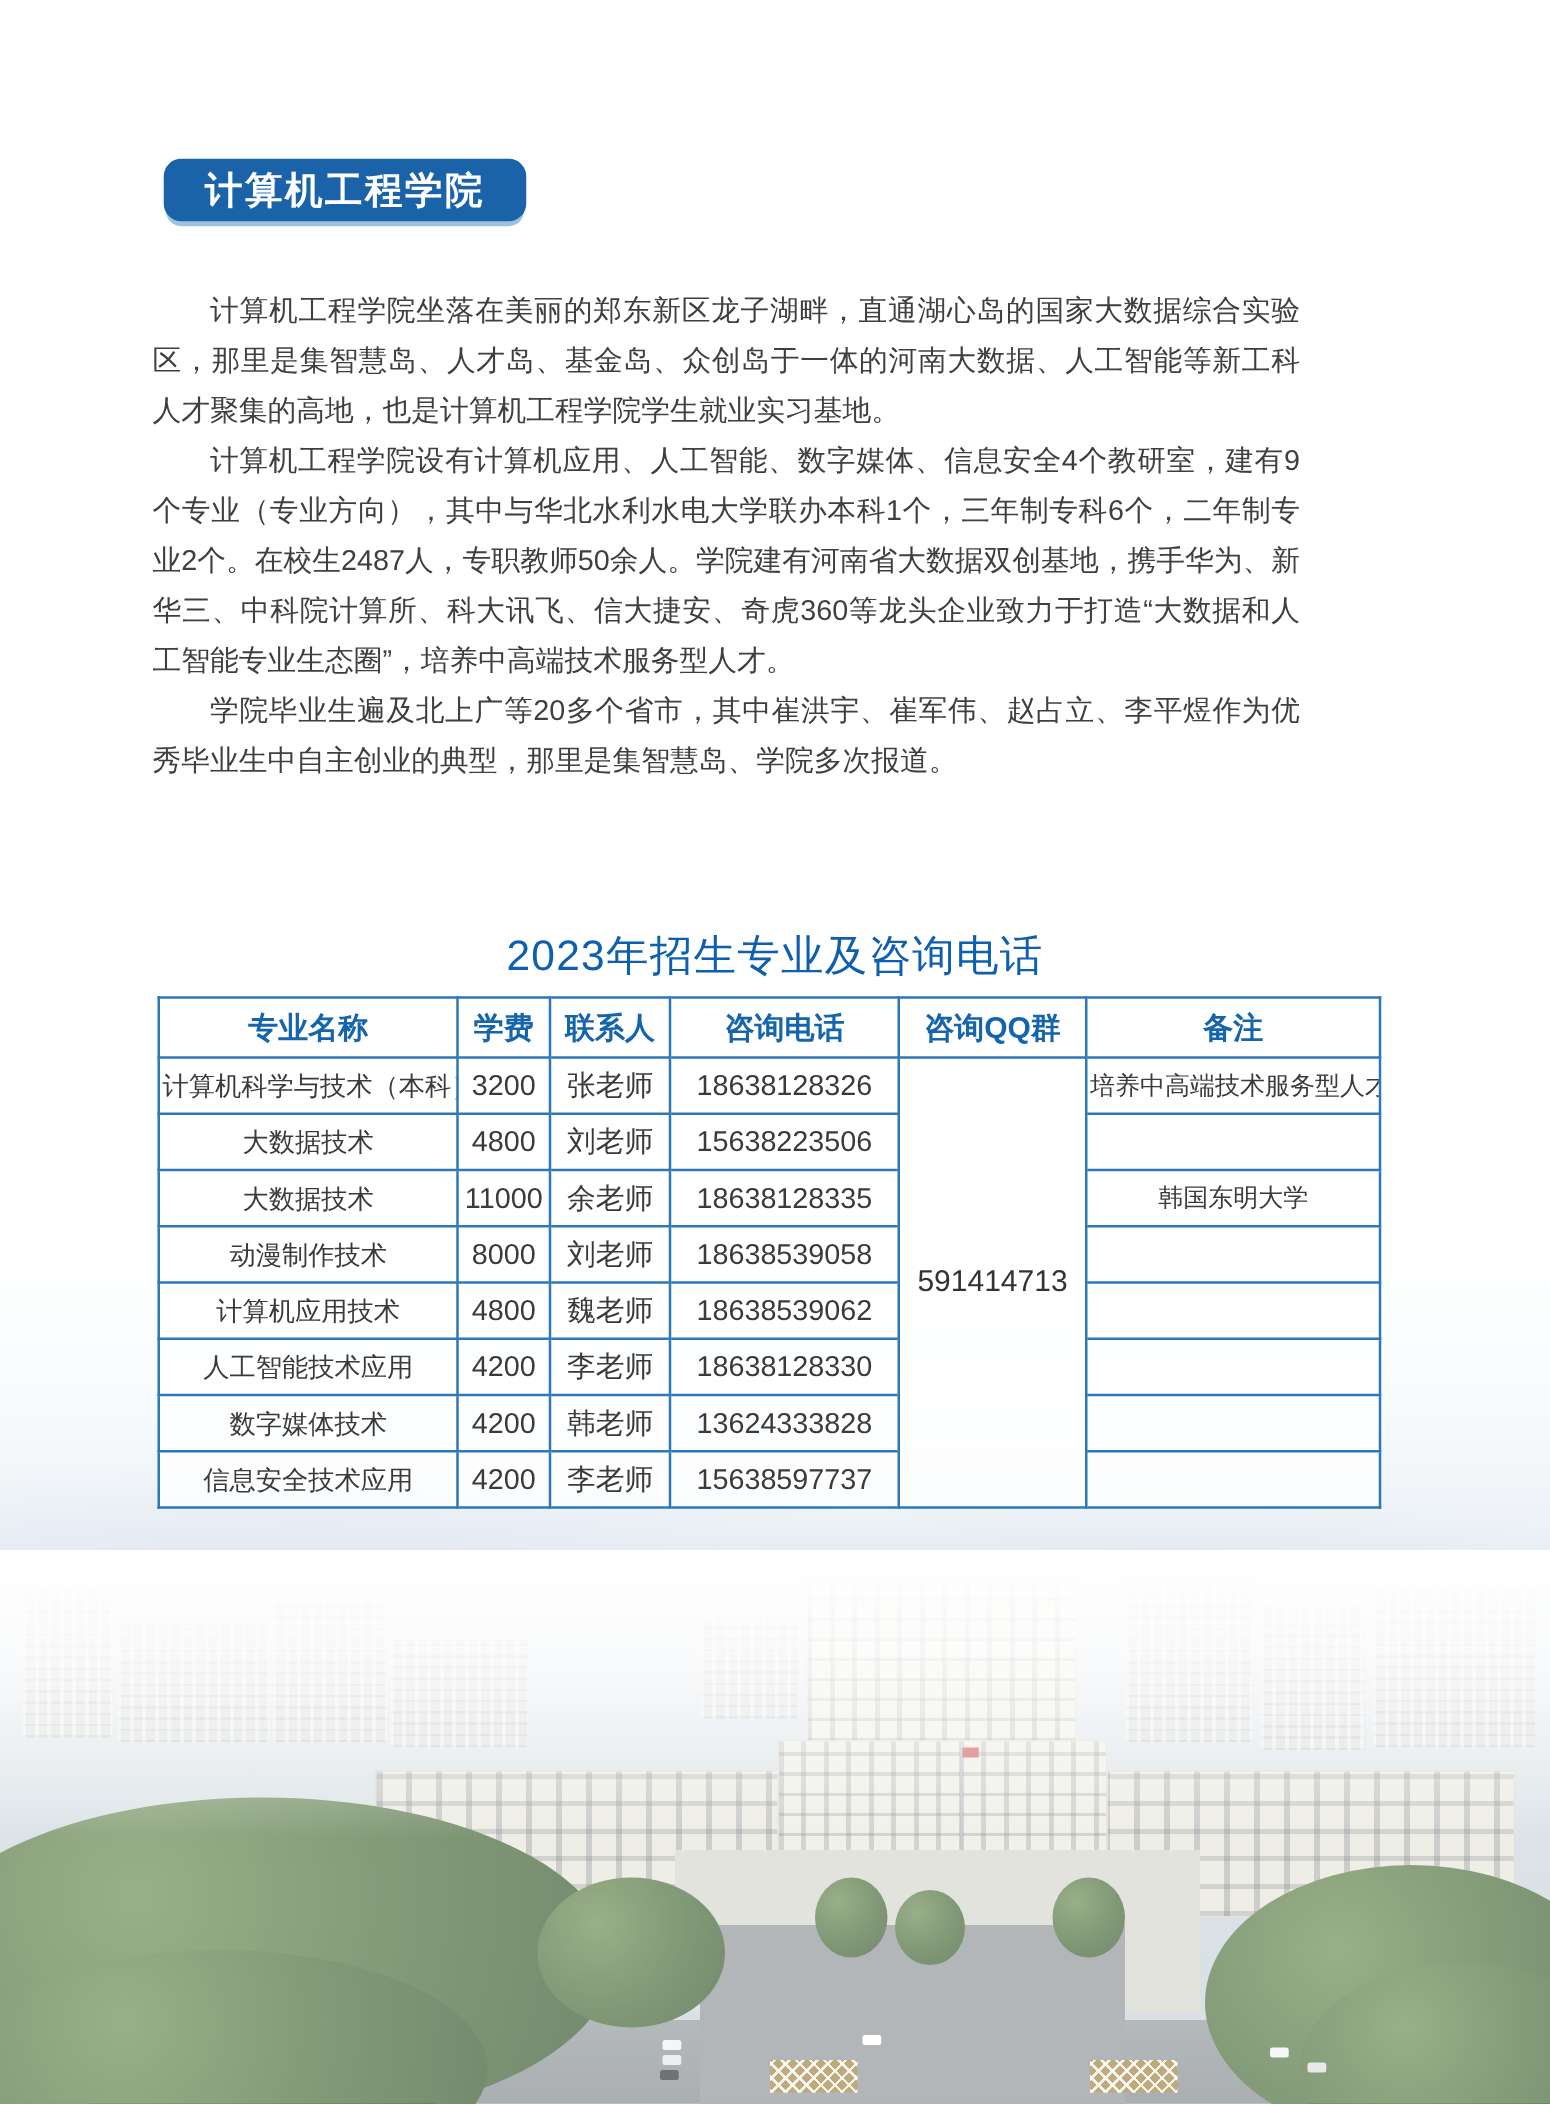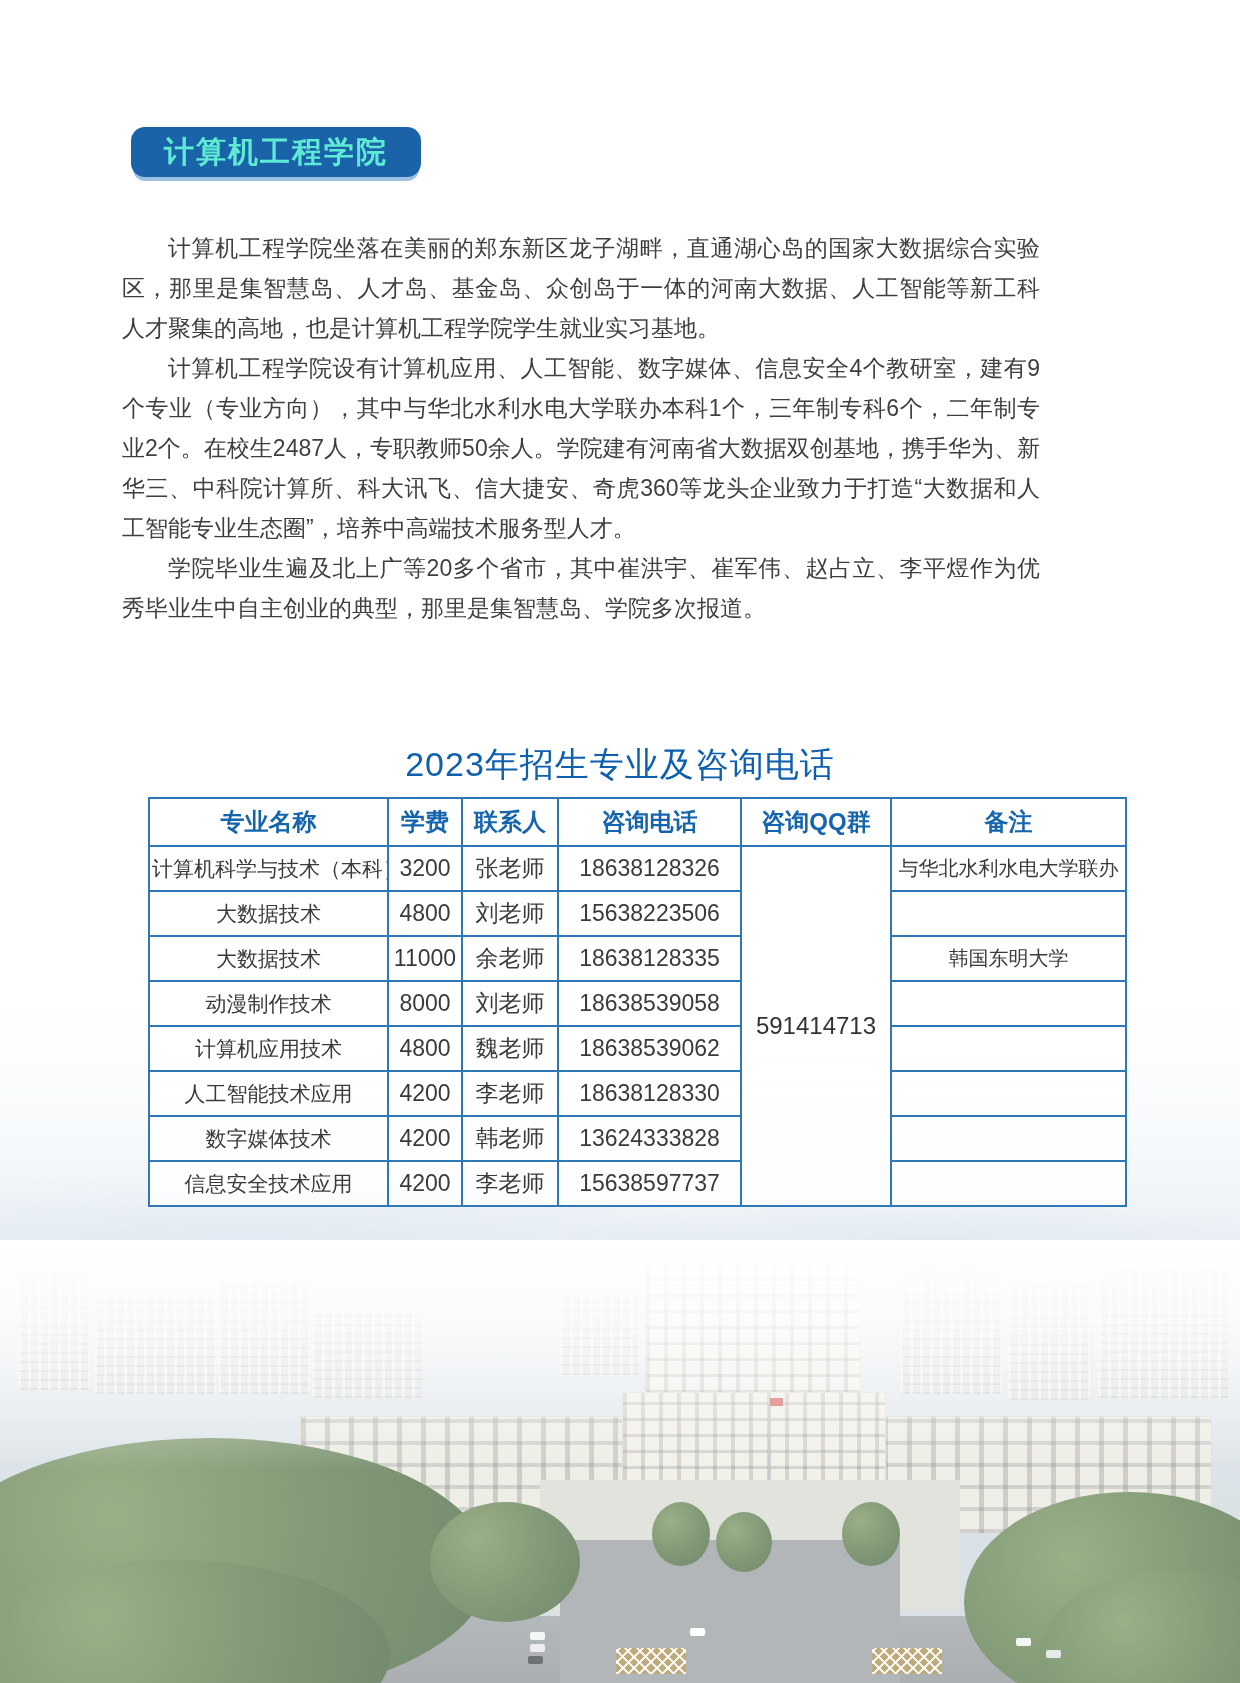--- a/index.html
+++ b/index.html
@@ -53,32 +53,32 @@
   .photo-haze{position:absolute;inset:0;background:rgba(255,255,255,.26);}
   .photo-fade{position:absolute;left:0;top:0;width:100%;height:230px;
     background:linear-gradient(180deg,#ffffff 0%,rgba(255,255,255,.78) 35%,rgba(255,255,255,0) 100%);}
   
   .content{position:absolute;inset:0;z-index:2;}
   .badge{
     position:absolute;left:131px;top:127px;height:50px;padding:0 33px;
     display:flex;align-items:center;justify-content:flex-start;
     background:#1a63a9;border-radius:14px;
     box-shadow:0 6px 0 -2px #9dc1e0;
-    color:#5eead4;font-size:30px;font-weight:bold;letter-spacing:2px;
+    color:#ffffff;font-size:30px;font-weight:bold;letter-spacing:2px;
   }
   .intro{
     position:absolute;left:122px;top:228px;width:918px;
     font-size:23px;line-height:40px;color:#3f3f3f;text-align:justify;
   }
   .intro p{margin:0;text-indent:2em;}
   .tbl-title{
     position:absolute;left:0;top:742px;width:1240px;text-align:center;
     font-size:34px;font-weight:normal;color:#0e5fae;letter-spacing:1px;
   }
-  .tbl-wrap{position:absolute;left:148px;top:797px;width:945px;}
+  .tbl-wrap{position:absolute;left:126px;top:797px;width:945px;}
   table{width:100%;border-collapse:collapse;table-layout:fixed;}
   th,td{border:2px solid #2e78b8;text-align:center;vertical-align:middle;
     padding:0 2px;white-space:nowrap;overflow:hidden;}
   th{height:46px;color:#1565ad;font-size:24px;font-weight:bold;background:rgba(255,255,255,.92);}
   td{height:43px;color:#3a3a3a;font-size:23px;background:rgba(255,255,255,.78);}
   td.major{font-size:21px;}
   td.note{font-size:20px;}
   td.qq{font-size:24px;color:#333;}
 </style>
 </head>
@@ -165,21 +165,21 @@
           <th>备注</th>
         </tr>
       </thead>
       <tbody>
         <tr>
           <td class="major">计算机科学与技术（本科）</td>
           <td>3200</td>
           <td>张老师</td>
           <td>18638128326</td>
           <td class="qq" rowspan="8">591414713</td>
-          <td class="note">与华北水利水电大学联办</td>
+          <td class="note">培养中高端技术服务型人才</td>
         </tr>
         <tr>
           <td class="major">大数据技术</td>
           <td>4800</td>
           <td>刘老师</td>
           <td>15638223506</td>
           <td class="note"></td>
         </tr>
         <tr>
           <td class="major">大数据技术</td>

